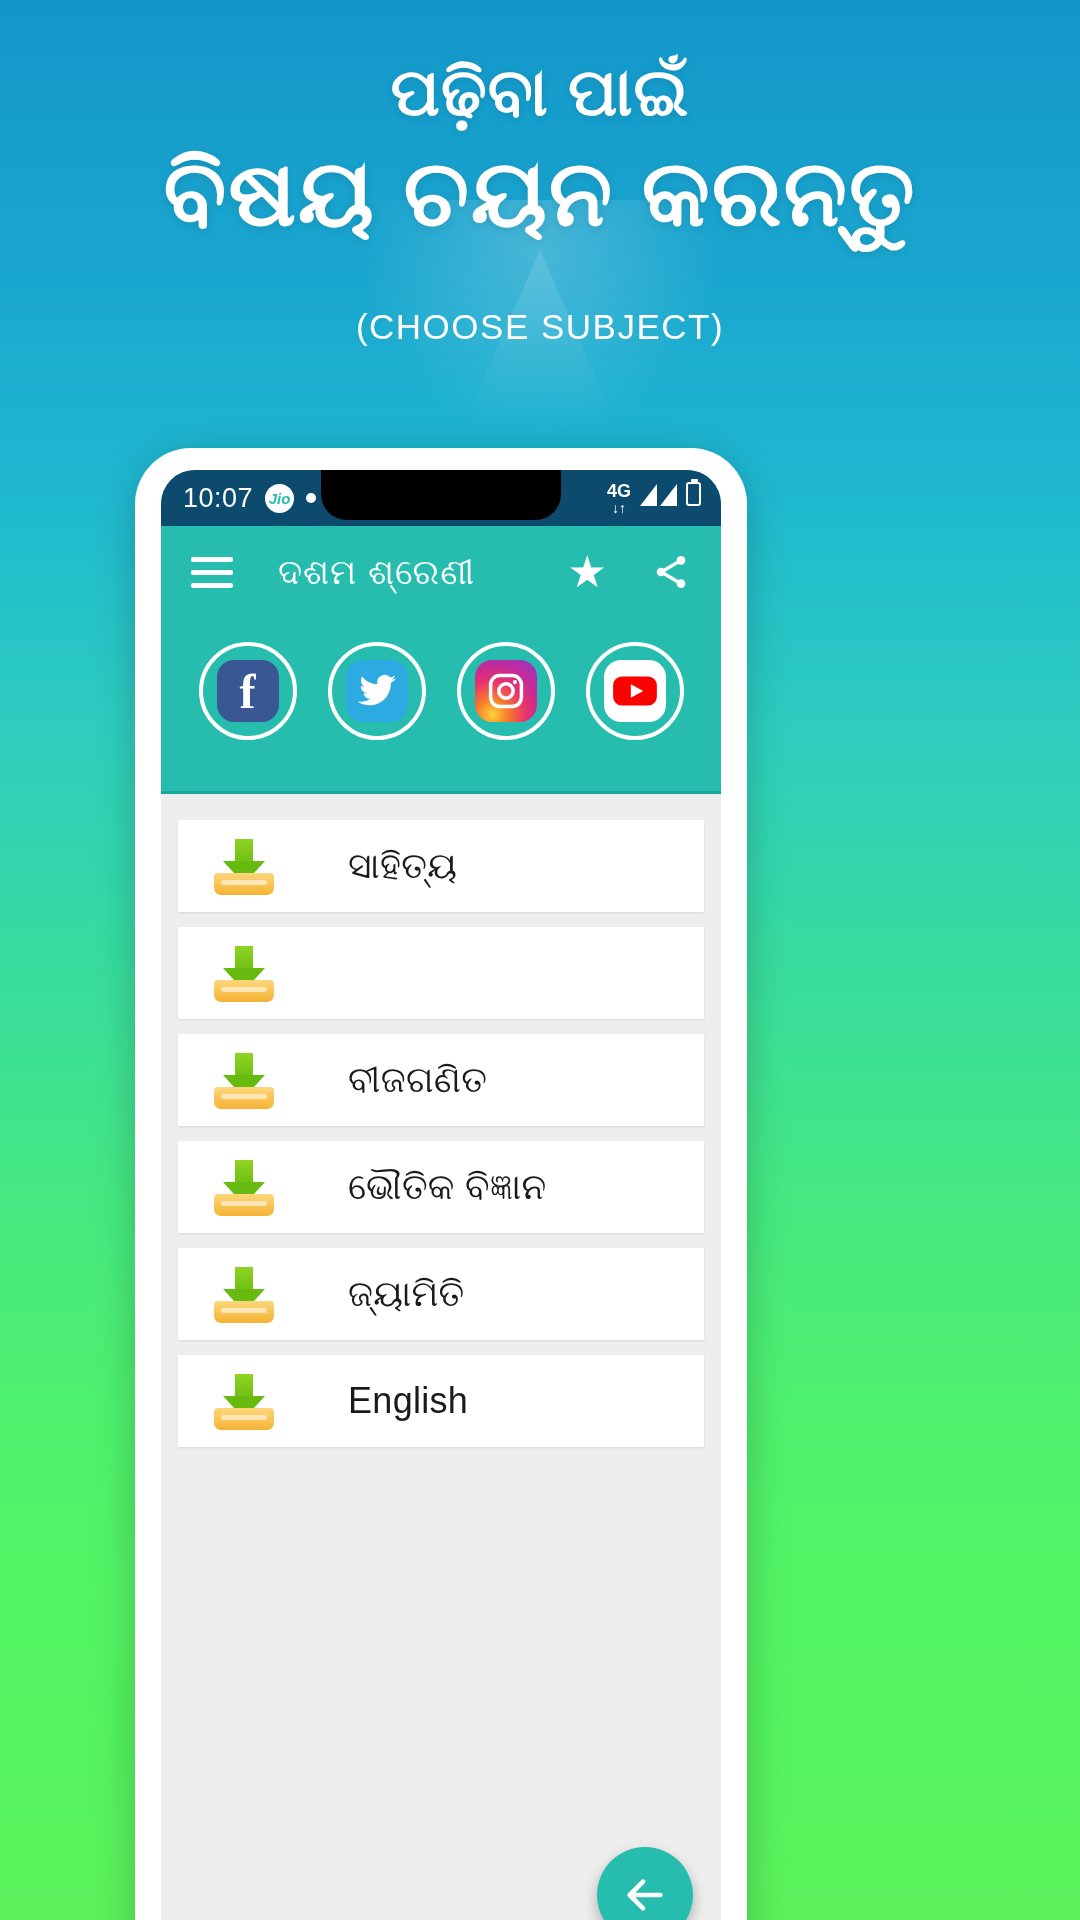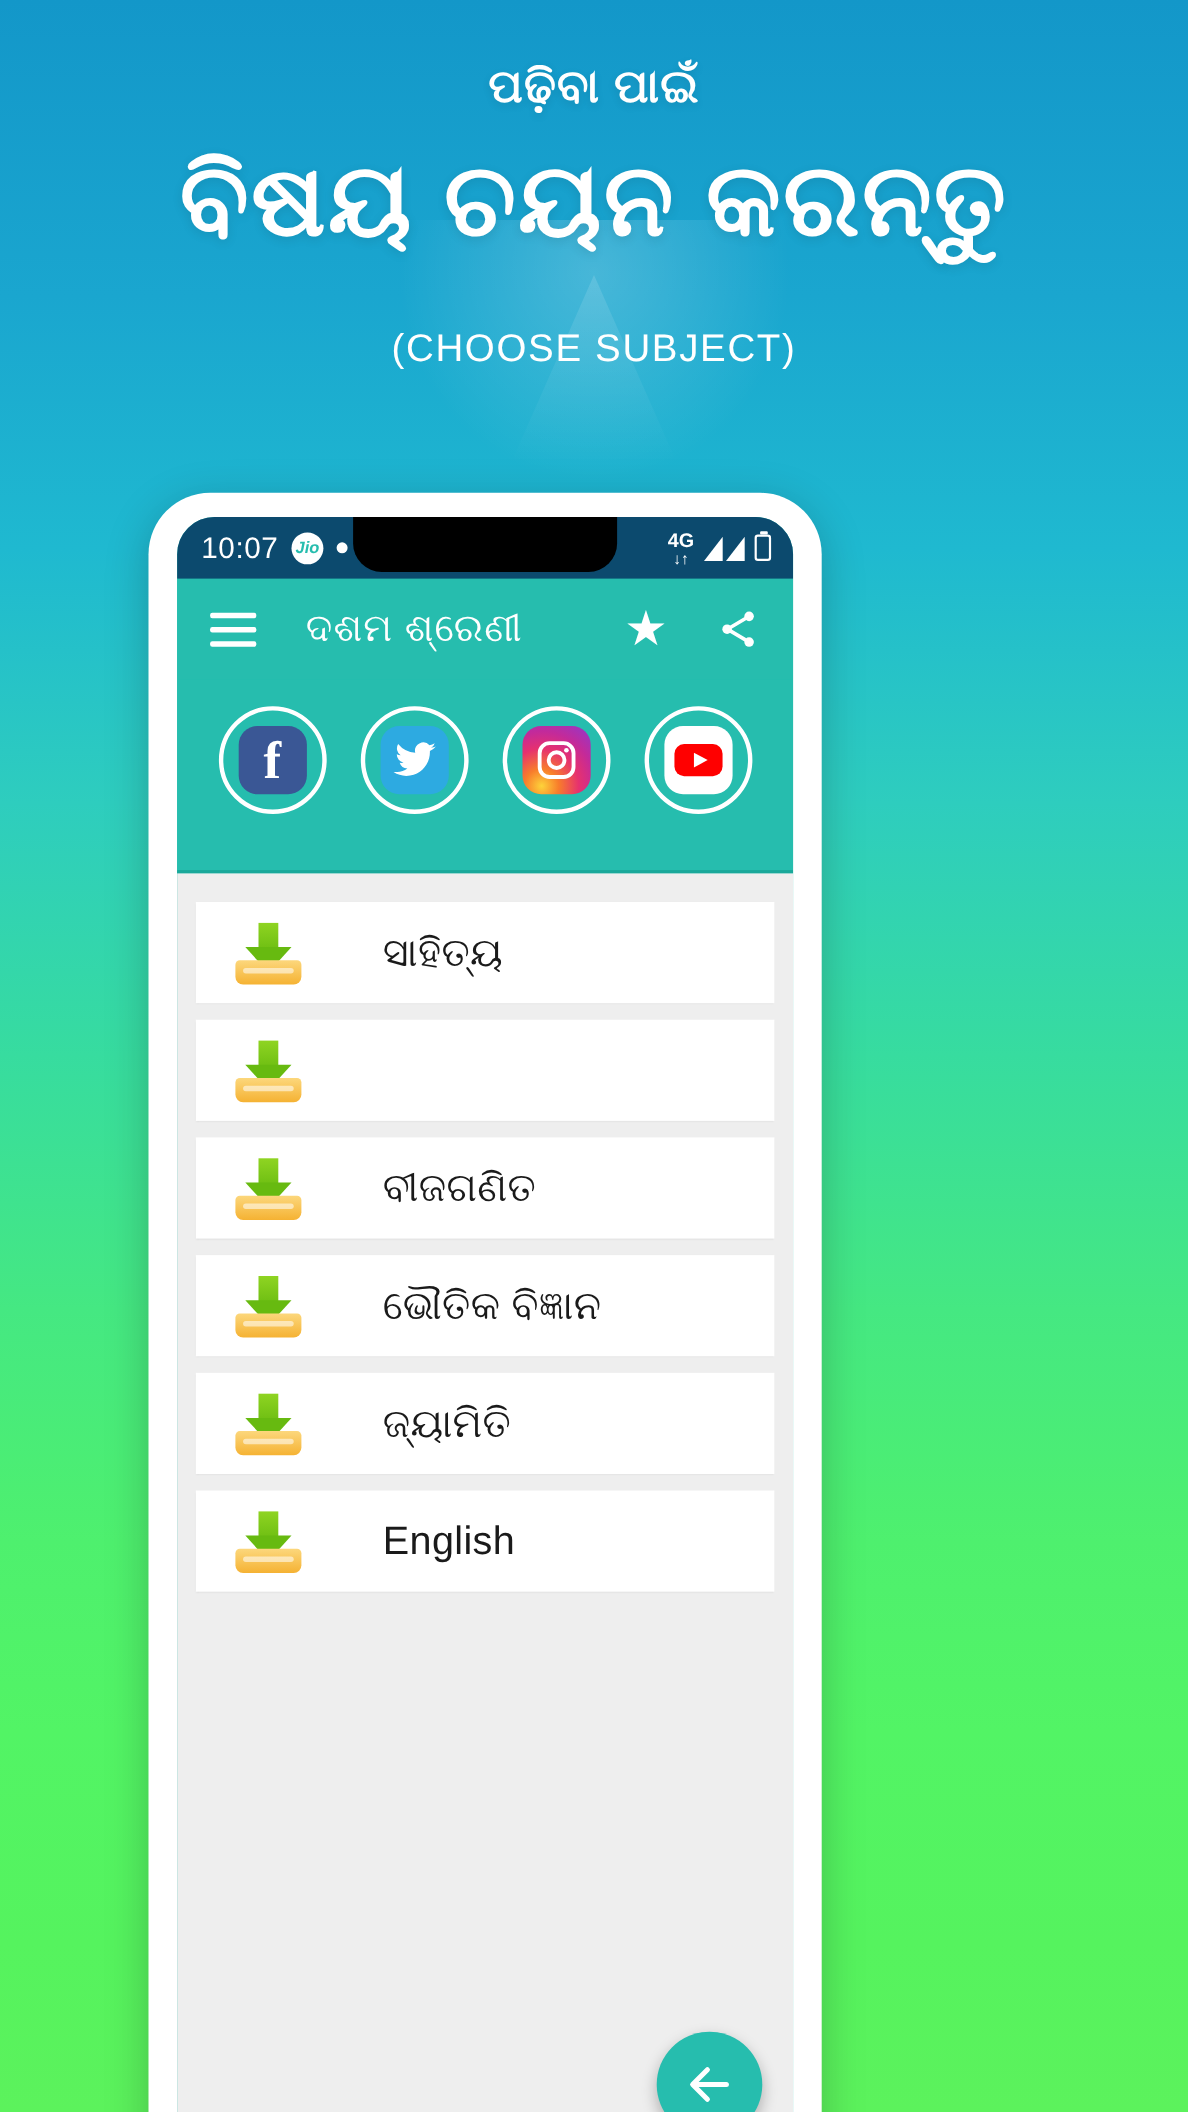--- a/index.html
+++ b/index.html
@@ -34,27 +34,27 @@
     transform:translateX(-50%) rotate(0deg);
     width:150px; height:170px;
     background:linear-gradient(180deg, rgba(255,255,255,0.13), rgba(255,255,255,0));
     clip-path:polygon(50% 0%, 100% 100%, 0% 100%);
     pointer-events:none;
   }
 
   
   .headline { position:absolute; left:0; right:0; top:54px; text-align:center; }
   .h-line1 {
-    color:#ffffff; font-size:42px; line-height:1.18; font-weight:700;
+    color:#ffffff; font-size:66px; line-height:1.18; font-weight:700;
     letter-spacing:1px;
     text-shadow:0 2px 8px rgba(0,0,0,0.10);
   }
   .h-line2 {
     color:#ffffff; font-size:92px; line-height:1.25; font-weight:700;
-    letter-spacing:2px; margin-top:22px;
+    letter-spacing:2px; margin-top:4px;
     text-shadow:0 2px 10px rgba(0,0,0,0.10);
   }
   .h-sub {
     color:#ffffff; font-size:35px; font-weight:400; letter-spacing:1.5px;
     margin-top:56px;
   }
 
   
   .phone {
     position:absolute; left:135px; top:448px;
@@ -81,21 +81,21 @@
     border-radius:0 0 26px 26px;
   }
   .sb-left { display:flex; align-items:center; gap:12px; padding-left:22px; z-index:2;}
   .sb-time { font-size:27px; font-weight:500; letter-spacing:0.5px; }
   .jio {
     width:29px; height:29px; border-radius:50%; background:#fff; color:#26bdae;
     font-size:15px; font-weight:700; display:flex; align-items:center; justify-content:center;
     font-style:italic;
   }
   .sb-dot { width:10px; height:10px; border-radius:50%; background:#fff; }
-  .sb-right { margin-left:auto; display:flex; align-items:center; gap:9px; padding-right:20px; z-index:2;}
+  .sb-right { margin-left:auto; display:flex; gap:9px; padding-right:20px; z-index:2;}
   .fourg { display:flex; flex-direction:column; align-items:center; line-height:1; }
   .fourg-t { font-size:18px; font-weight:700; }
   .fourg-a { font-size:14px; margin-top:1px;}
   .sig { display:flex; align-items:flex-end; gap:3px; height:24px; }
   .sig i { display:block; width:0; height:0; border-left:17px solid transparent; border-bottom:22px solid #fff; }
   .bat {
     width:15px; height:24px; border:2.5px solid #fff; border-radius:3px; position:relative;
   }
   .bat:after{content:"";position:absolute;left:3px;top:-5px;width:7px;height:3px;background:#fff;border-radius:1px;}
 

